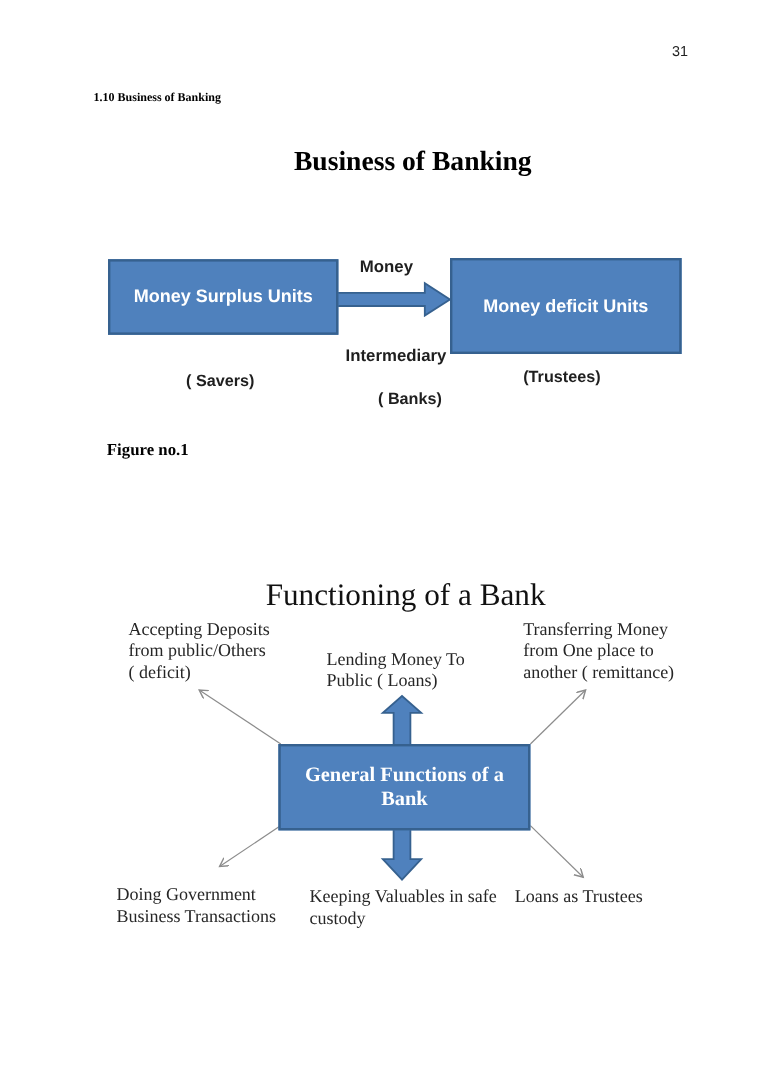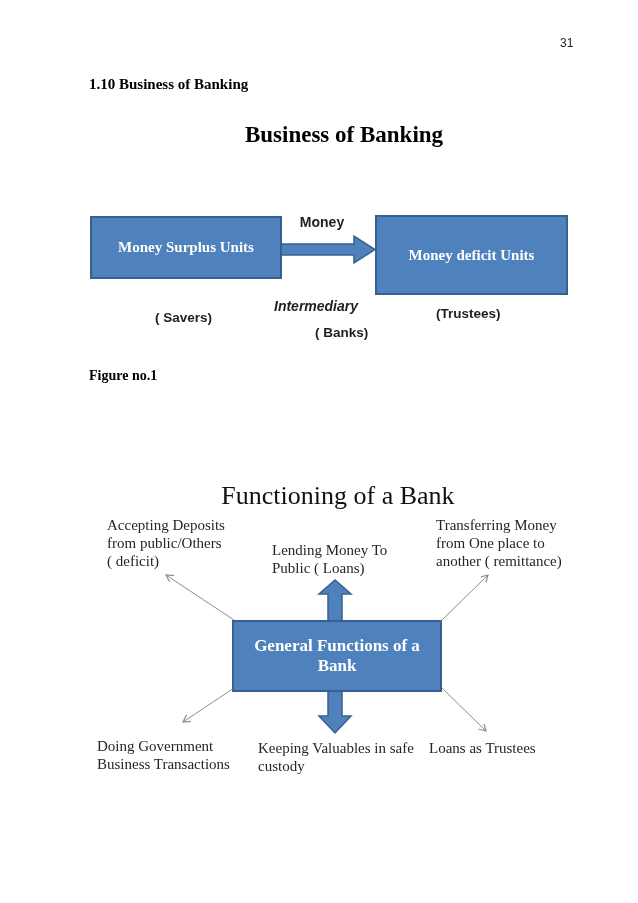--- a/index.html
+++ b/index.html
@@ -15,38 +15,38 @@
     color:#1a1a1a;
     position:relative;
     overflow:hidden;
   }
   .page{position:absolute;inset:0;background:#ffffff;margin-left:12px;}
   .abs{position:absolute;}
   .serif{font-family:"Liberation Serif", serif;}
   .ml{white-space:pre-line;}
 
   .page-number{left:548px;top:36px;font-size:12px;color:#222;font-family:"Liberation Sans",sans-serif;}
-  .section-heading{left:77px;top:76px;font-size:15px;font-weight:bold;color:#000;}
+  .section-heading{left:66px;top:76px;font-size:10px;font-weight:bold;color:#000;}
   .doc-title{left:130px;top:122px;width:404px;text-align:center;font-size:23px;font-weight:bold;color:#000;}
 
   .blue-box{
     background:var(--shape-fill);
     border:2px solid var(--shape-border);
     box-sizing:border-box;
     color:#ffffff;
     display:flex;align-items:center;justify-content:center;
     text-align:center;
   }
-  .f1-box{font-family:Liberation Serif, serif;font-weight:bold;font-size:15px;align-items:center;}
+  .f1-box{font-family:Liberation Sans, sans-serif;font-weight:bold;font-size:15px;align-items:center;}
   .box-surplus{left:78px;top:216px;width:192px;height:63px;}
   .box-deficit{left:363px;top:215px;width:193px;height:80px;}
 
   .f1-label{font-family:"Liberation Sans",sans-serif;font-weight:bold;font-size:14px;color:#1f1f1f;}
   .lbl-money{left:270px;top:214px;width:80px;text-align:center;}
-  .lbl-intermediary{left:262px;top:298px;width:112px;text-align:left;font-style:italic;}
+  .lbl-intermediary{left:262px;top:288px;width:112px;text-align:center;}
   .lbl-savers{left:143px;top:310px;font-size:13.5px;}
   .lbl-investors{left:424px;top:306px;font-size:13.5px;}
   .lbl-banks{left:303px;top:325px;font-size:13.5px;}
   .fig-caption{left:77px;top:368px;font-size:14px;font-weight:bold;color:#000;}
 
   .f2-title{left:126px;top:481px;width:400px;text-align:center;font-size:26px;color:#111;}
   .f2-label{font-size:15px;line-height:18px;color:#262626;}
   .lbl-accepting{left:95px;top:516px;width:130px;}
   .lbl-lending{left:260px;top:541px;width:135px;}
   .lbl-transferring{left:424px;top:516px;width:135px;}

